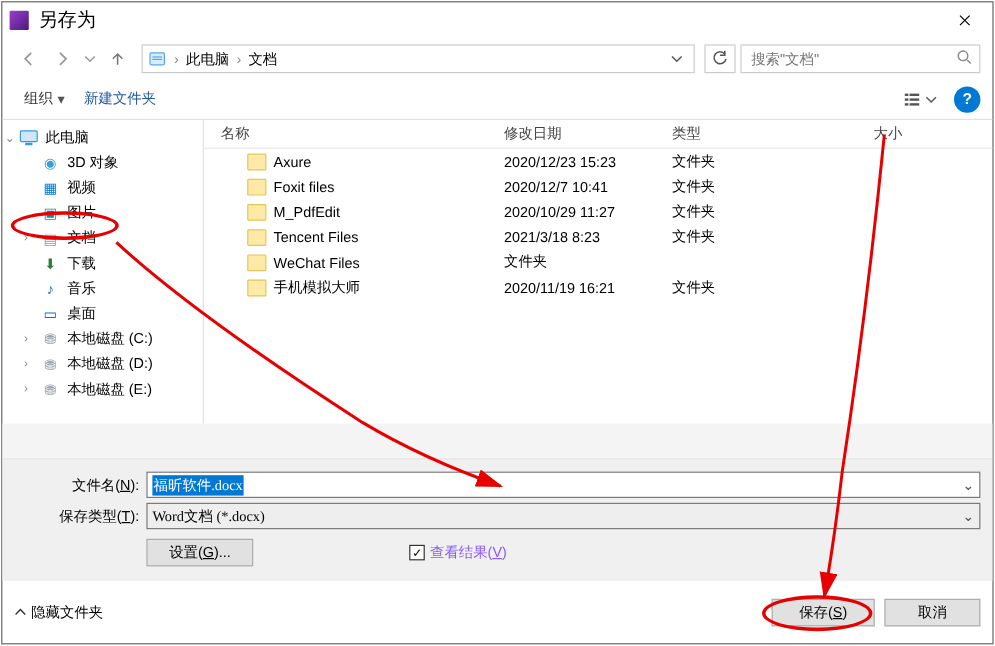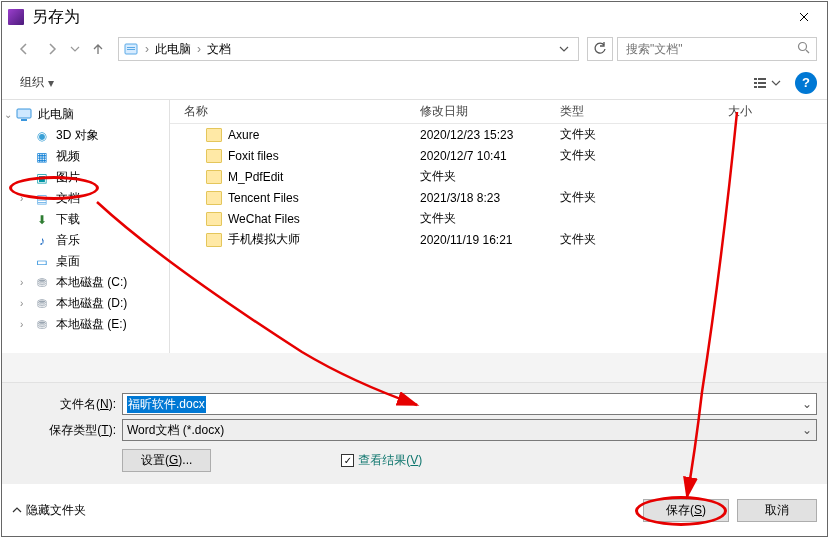--- a/index.html
+++ b/index.html
@@ -53,29 +53,29 @@
   .filerow { height:21px; display:flex; align-items:center; }
   .filerow .cell-name { width:250px; padding-left:36px; display:flex; align-items:center; gap:6px; }
   .filerow .cell-date { width:140px; }
   .filerow .cell-type { width:120px; }
   .filerow .cell-size { width:80px; }
   .folder-ico { width:16px; height:14px; background:#ffe9a6; border:1px solid #e4c65b; border-radius:1px; display:inline-block; }
   .empty-tb { height:30px; border-bottom:1px solid #e1e1e1; background:#f4f4f4; }
   .bottom { background:#f0f0f0; padding:6px 10px 10px 10px; }
   .field-row { display:flex; align-items:center; margin:4px 0; }
   .field-label { width:110px; text-align:right; padding-right:6px; }
-  .txt-input, .cmb { flex:1; height:22px; border:1px solid #7a7a7a; background:#fff; padding:0 4px; font-size:12px; display:flex; align-items:center; justify-content:space-between; }
+  .txt-input, .cmb { flex:1; height:22px; border:1px solid #7a7a7a; background:#fff; padding:0 4px; font-size:12px; display:flex; align-items:center; justify-content:space-between;font-family:Liberation Serif, serif; }
   .txt-input { color:#000; }
   .txt-input .seltext { background:#0078d4; color:#fff; padding:0 1px; }
   .cmb .cmb-drop { color:#555; }
   .opts-row { display:flex; align-items:center; margin:8px 0 2px 0; }
   .opts-row .spacer1 { width:110px; }
   .gray-btn { height:23px; border:1px solid #adadad; background:#e1e1e1; padding:0 18px; display:inline-flex; align-items:center; margin-right:10px; min-width:80px; justify-content:center; }
   .checkbox { width:13px; height:13px; border:1px solid #333; display:inline-flex; align-items:center; justify-content:center; margin-right:4px; font-size:10px; color:#000; background:#fff; }
-  .view-results { color:#0f766e; }
+  .view-results { color:#8b5cf6; }
   .footer-bar { height:52px; display:flex; align-items:center; padding:0 10px; }
   .hide-folders { display:flex; align-items:center; gap:4px; }
   .footer-spacer { flex:1; }
   .act-btn { height:23px; border:1px solid #adadad; background:#e1e1e1; padding:0 22px; display:inline-flex; align-items:center; margin-left:8px; min-width:80px; justify-content:center; }
   .ellipse { position:absolute; border:3px solid #e60000; border-radius:50%; pointer-events:none; }
   .ellipse.e-doc { left:7px; top:174px; width:90px; height:24px; }
   .ellipse.e-save { left:633px; top:494px; width:92px; height:30px; }
   svg.arrow { position:absolute; pointer-events:none; left:0; top:0; }
   u { text-decoration:underline; }
 </style>
@@ -149,20 +149,21 @@
           </svg>
       </span>
     </div>
   </div>
 
   <div class="toolbar">
     <div class="tbtn dark">
       <span>组织</span>
       <span style="margin-left:4px;color:#555">▾</span>
     </div>
+    <div class="tbtn">新建文件夹</div>
     <div class="tool-spacer"></div>
     <div class="view-btn">
       <svg width="28" height="16" viewBox="0 0 28 16">
         <rect x="1" y="3" width="3" height="2" fill="#555"></rect>
           <rect x="5" y="3" width="8" height="2" fill="#555"></rect>
         <rect x="1" y="7" width="3" height="2" fill="#555"></rect>
           <rect x="5" y="7" width="8" height="2" fill="#555"></rect>
         <rect x="1" y="11" width="3" height="2" fill="#555"></rect>
           <rect x="5" y="11" width="8" height="2" fill="#555"></rect>
         <path d="M19 6 L23 10 L27 6" stroke="#555" stroke-width="1.2" fill="none"></path>
@@ -258,20 +259,21 @@
             </div>
             <div class="cell-date">2020/12/7 10:41</div>
             <div class="cell-type">文件夹</div>
             <div class="cell-size"></div>
           </div>
           <div class="filerow">
             <div class="cell-name">
               <span class="folder-ico"></span>
               <span>M_PdfEdit</span>
             </div>
+            <div class="cell-date">2020/10/29 11:27</div>
             <div class="cell-type">文件夹</div>
             <div class="cell-size"></div>
           </div>
           <div class="filerow">
             <div class="cell-name">
               <span class="folder-ico"></span>
               <span>Tencent Files</span>
             </div>
             <div class="cell-date">2021/3/18 8:23</div>
             <div class="cell-type">文件夹</div>

